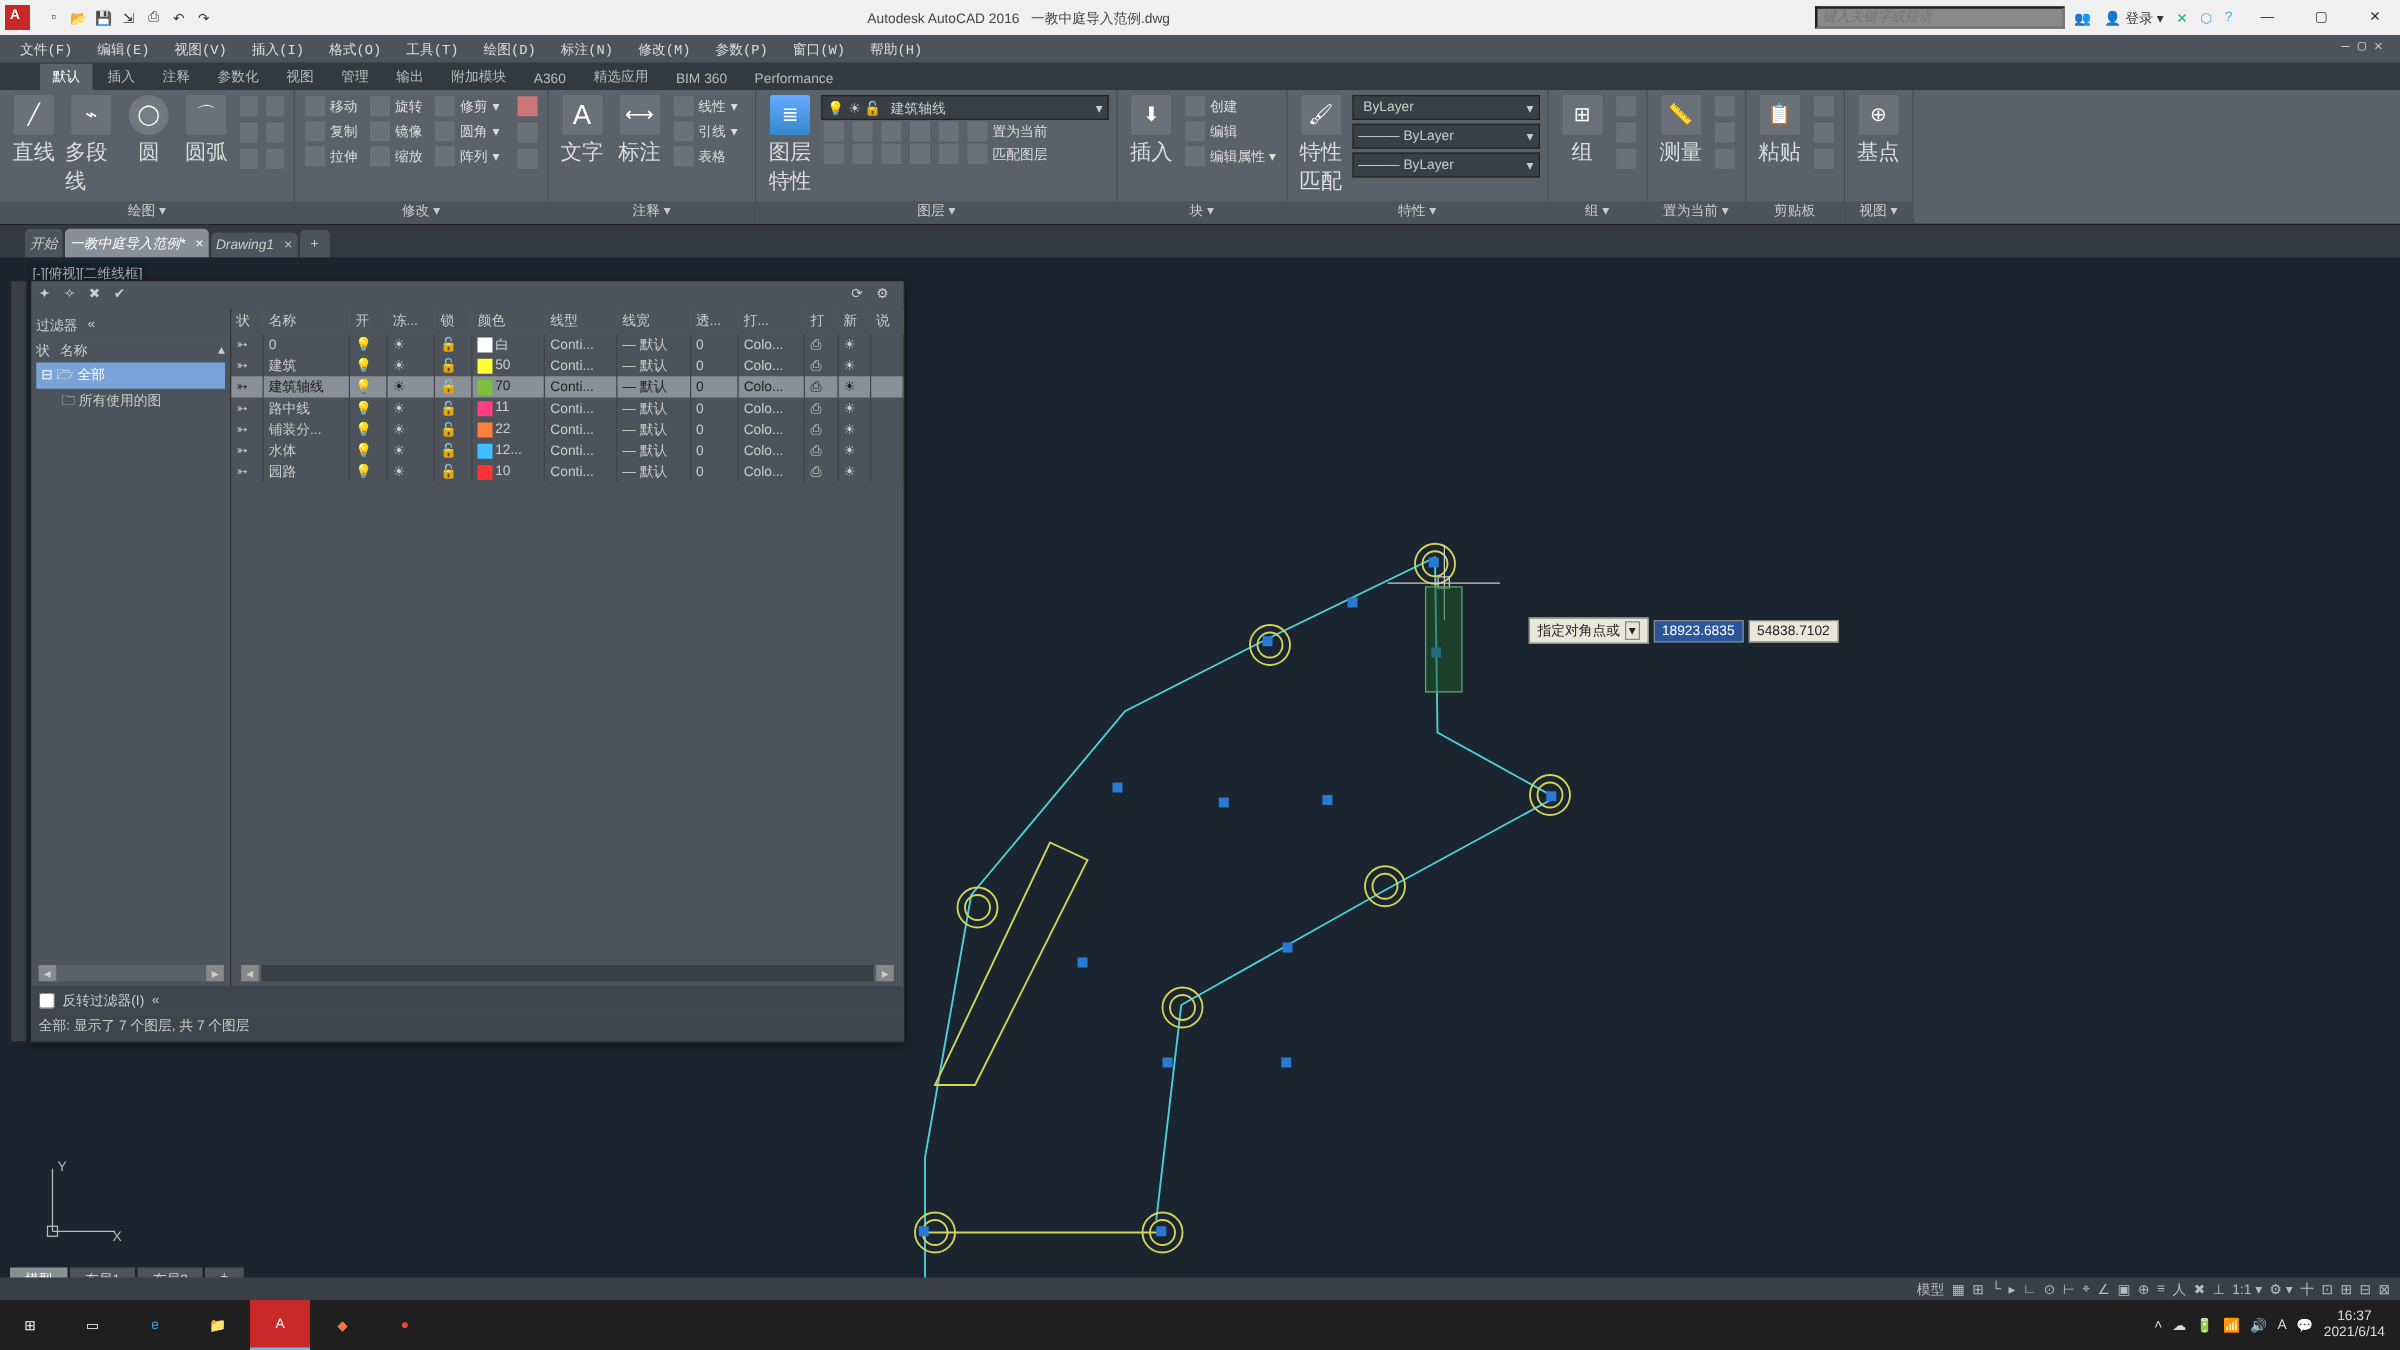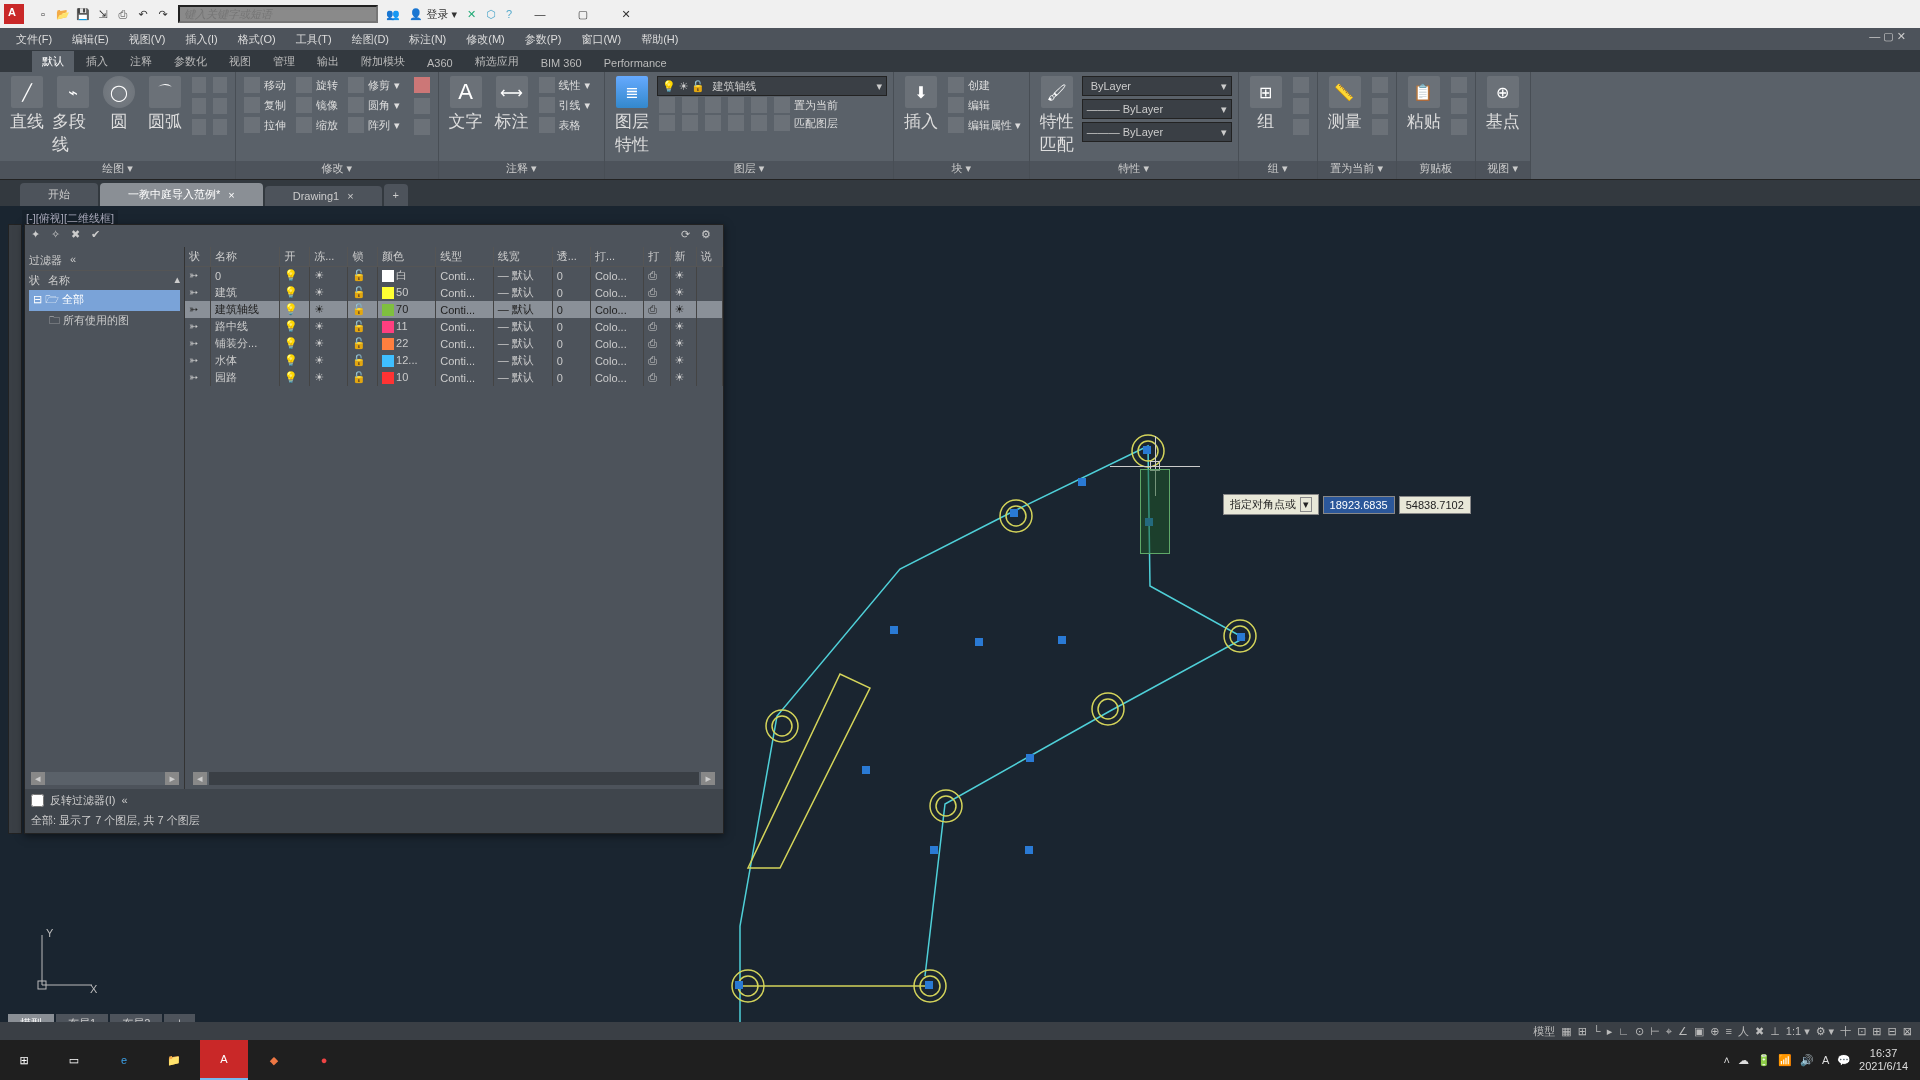--- a/index.html
+++ b/index.html
@@ -11,21 +11,21 @@
 .titlebar .logo::after { content:"A"; color:#fff; font-weight:bold; position:absolute; left:4px; top:2px; }
 .titlebar .qat { display:flex; gap:2px; padding:0 6px; }
 .titlebar .qat span { width:18px; height:18px; display:inline-flex; align-items:center; justify-content:center; cursor:pointer; }
 .titlebar .title { flex:1; text-align:center; color:#444; }
 .titlebar .search { width:200px; height:18px; background:#8a8a8a; color:#ddd; font-style:italic; padding:0 4px; }
 .titlebar .right { display:flex; gap:10px; align-items:center; padding:0 8px; }
 .titlebar .wbtns span { width:40px; height:28px; display:inline-flex; align-items:center; justify-content:center; }
 
 
 .menubar { height:22px; background:#4d535b; display:flex; align-items:center; padding:0 8px; gap:4px; position:relative; }
-.menubar span { padding:0 8px; color:#ddd; cursor:pointer; }
+.menubar span { padding:0 8px; color:#ddd; cursor:pointer;font-family:Liberation Mono, monospace; }
 .menubar .minA { position:absolute; right:6px; top:2px; color:#ccc; cursor:pointer; }
 
 
 .ribtabs { height:22px; background:#33393f; display:flex; align-items:flex-end; padding-left:6px; gap:2px; }
 .ribtabs span { padding:3px 10px; color:#bbb; cursor:pointer; }
 .ribtabs span.active { background:#5a6169; color:#fff;margin-left:26px; }
 
 
 .ribbon { height:108px; background:#5a6169; display:flex; border-bottom:1px solid #222; }
 .panel { border-right:1px solid #484e55; display:flex; flex-direction:column; }
@@ -35,21 +35,21 @@
 .bigbtn .ic { width:32px; height:32px; background:#6b7178; border-radius:2px; display:flex; align-items:center; justify-content:center; color:#fff; font-size:16px; }
 .bigbtn .tx { color:#ddd; font-size:17px; }
 .smallgrid { display:grid; grid-template-columns:auto auto; gap:2px 6px; }
 .smallbtn { display:flex; align-items:center; gap:4px; cursor:pointer; color:#ddd; padding:1px 2px; }
 .smallbtn .ic { width:16px; height:16px; background:#6b7178; display:inline-block; }
 .combo { height:20px; background:#3a3f45; border:1px solid #222; color:#ccc; padding:0 4px; display:flex; align-items:center; justify-content:space-between; min-width:150px; }
 .combo .sw { width:12px; height:12px; background:#888; margin-right:4px; }
 
 
 .filetabs { height:26px; background:#33393f; display:flex; align-items:flex-end; padding-left:20px; }
-.filetabs .tab { padding:4px 28px; background:#4d535b; color:#ccc; margin-right:2px; border-radius:4px 4px 0 0; cursor:pointer; display:flex; gap:8px; align-items:center; }
+.filetabs .tab { padding:4px 4px; background:#4d535b; color:#ccc; margin-right:2px; border-radius:4px 4px 0 0; cursor:pointer; display:flex; gap:8px; align-items:center;font-style:italic; }
 .filetabs .tab.active { background:#8a8f95; color:#fff; }
 .filetabs .add { width:24px; height:22px; background:#4d535b; color:#ccc; display:flex; align-items:center; justify-content:center; border-radius:4px 4px 0 0; cursor:pointer; }
 
 
 .canvas { position:absolute; left:0; top:206px; right:0; bottom:40px; background:#1a2530; }
 .viewlabel { position:absolute; left:22px; top:4px; color:#aab; background:rgba(0,0,0,.1); padding:1px 4px;text-align:center; }
 
 
 .palette { position:absolute; left:24px; top:224px; width:700px; height:610px; background:#4d535b; border:1px solid #222; box-shadow:0 2px 8px rgba(0,0,0,.5); display:flex; flex-direction:column; color:#ccc; }
 .palette .hdr { height:22px; display:flex; align-items:center; justify-content:space-between; padding:0 6px; background:#3f454c; }
@@ -113,20 +113,23 @@
 <div class="titlebar">
   <div class="logo"></div>
   <div class="qat">
     <span>▫</span>
     <span>📂</span>
     <span>💾</span>
     <span>⇲</span>
     <span>⎙</span>
     <span>↶</span>
     <span>↷</span>
+  </div>
+  <div class="title">
+    <span>Autodesk AutoCAD 2016</span>&nbsp;&nbsp;&nbsp;<span>一教中庭导入范例.dwg</span>
   </div>
   <input class="search" placeholder="键入关键字或短语" style="">
   <div class="right">
     <span>👥</span>
     <span>👤 <span>登录</span> ▾</span>
     <span style="color:#2a7">✕</span>
     <span style="color:#5ac">⬡</span>
     <span style="color:#5ac">?</span>
   </div>
   <div class="wbtns">

